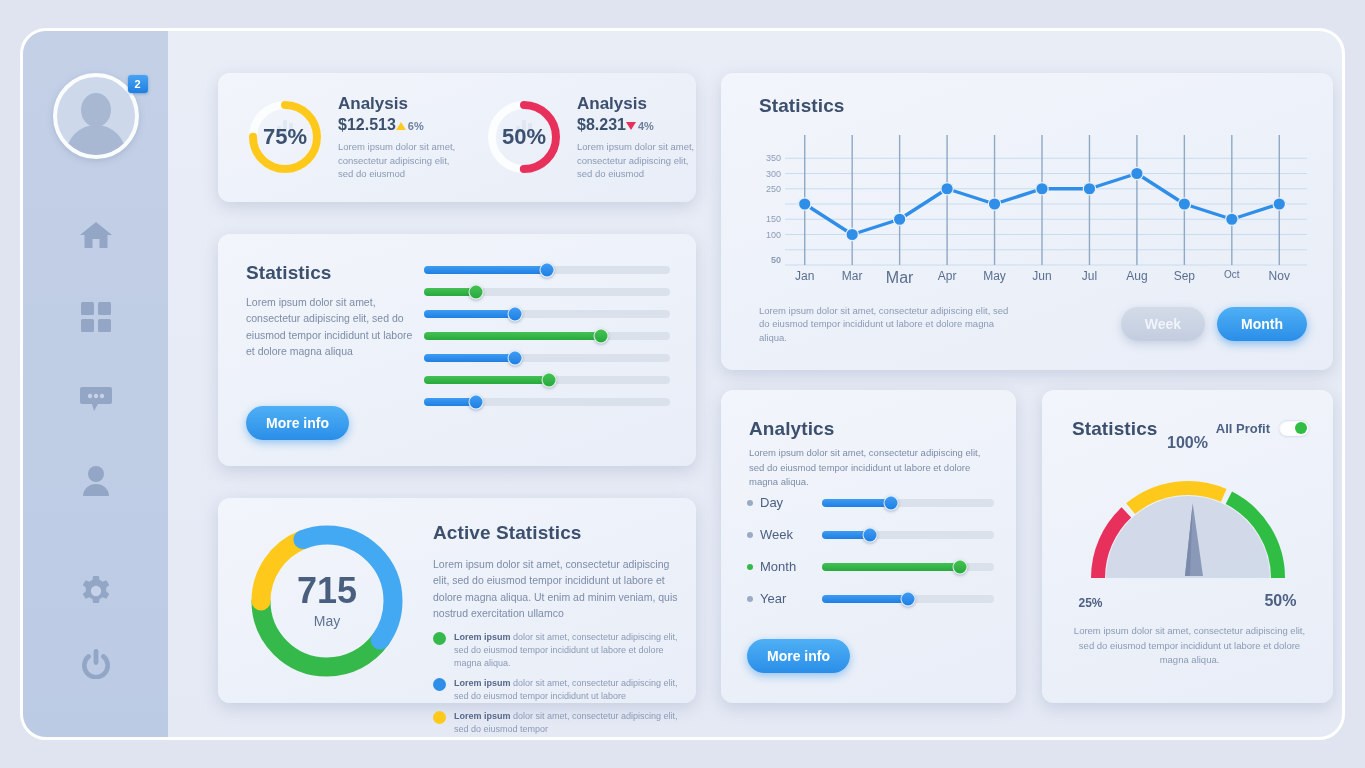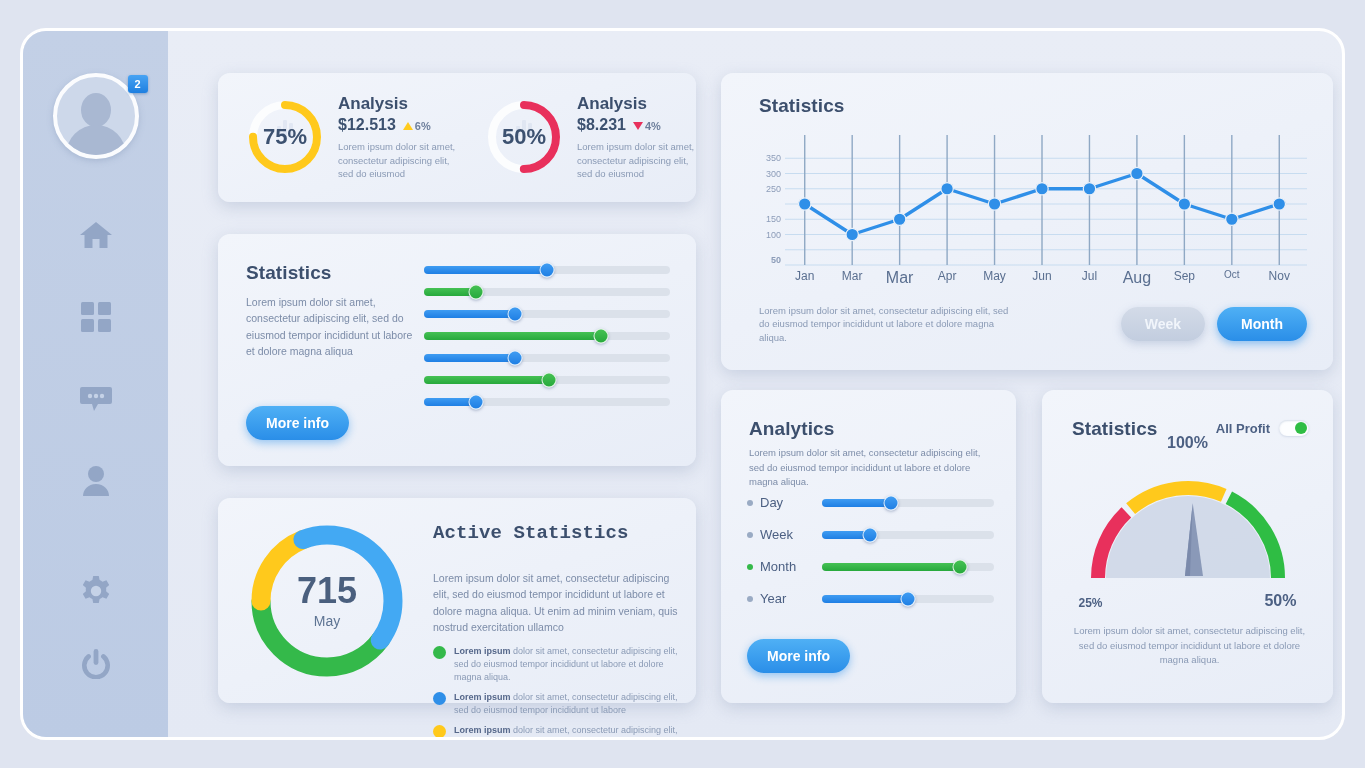--- a/index.html
+++ b/index.html
@@ -80,21 +80,21 @@
     position:absolute; inset:0; display:flex; align-items:center; justify-content:center;
     font-size: 22px; font-weight: bold; color: #3c5170;
   }
   .donut .bars {
     position:absolute; left:50%; top:22px; transform:translateX(-50%);
     display:flex; align-items:flex-end; gap:2px; opacity:.5;
   }
   .donut .bars i { display:block; width:4px; background:#d4dded; border-radius:1px; }
   .analysis-txt { margin-left: 14px; }
   .analysis-txt .t { font-size: 17px; font-weight: bold; color: #3c4f6d; }
-  .analysis-txt .row { display:flex; align-items:baseline; gap:7px; margin-top:2px; }
+  .analysis-txt .row { display:flex; align-items:baseline; margin-top:2px; }
   .analysis-txt .amount { font-size: 16px; font-weight: bold; color: #3c5170; }
   .delta { font-size: 11px; font-weight: bold; display:flex; align-items:center; gap:2px; }
   .tri-up { width:0;height:0;border-left:5px solid transparent;border-right:5px solid transparent;border-bottom:8px solid #ffcb1f; }
   .tri-dn { width:0;height:0;border-left:5px solid transparent;border-right:5px solid transparent;border-top:8px solid #e8305c; }
   .delta.up { color:#6d7f9c; } .delta.dn { color:#6d7f9c; }
   .analysis-txt .lorem { margin-top: 6px; max-width: 150px; }
 
   
   #card-stats-sliders { left: 50px; top: 203px; width: 478px; height: 232px; }
   .cs-left { position:absolute; left:28px; top:28px; width:175px; }
@@ -121,21 +121,21 @@
   
   #card-active { left: 50px; top: 467px; width: 478px; height: 205px; }
   .ring-wrap { position:absolute; left:22px; top:16px; width:174px; height:174px; }
   .ring-wrap svg { transform: rotate(-90deg); display:block; }
   .ring-center { position:absolute; inset:0; display:flex; flex-direction:column; align-items:center; justify-content:center; }
   .ring-center .num { font-size:36px; font-weight:bold; color:#4a5f7e; line-height:1; }
   .ring-center .lbl { font-size:14px; color:#5d7characters; }
   .ring-center .lbl { font-size:14px; color:#5d7falls; }
   .ring-center .lbl { font-size:14px; color:#5e7493; margin-top:4px; }
   .active-right { position:absolute; left:215px; top:24px; right:18px; }
-  .active-right h2 { margin-bottom:26px;font-family:Liberation Mono, monospace; }
+  .active-right h2 { margin-bottom:12px; }
   .legend { margin-top:10px; display:flex; flex-direction:column; gap:7px; }
   .legend-row { display:flex; gap:8px; align-items:flex-start; }
   .legend-dot { width:13px; height:13px; border-radius:50%; flex:none; margin-top:1px; }
   .legend-row .txt { font-size:9px; color:#8a9ab5; line-height:1.45; }
   .legend-row .txt b { color:#55678a; }
 
   
   #card-chart { left: 553px; top: 42px; width: 612px; height: 297px; }
   #card-chart h2 { position:absolute; left:38px; top:22px; }
   .chart-area { position:absolute; left:26px; top:62px; width:560px; height:160px; }
@@ -426,21 +426,21 @@
               <circle cx="494.27272727272725" cy="69" r="6.2" fill="#2f8fe8" stroke="#eaf0f8" stroke-width="1.2"></circle>
             </svg>
           <div id="x-labels" style="position:absolute;left:0;right:0;top:134px;">
               <div style="position: absolute; font-size: 12px; color: rgb(90, 111, 144); transform: translateX(-50%); left: 3.77917%;">Jan</div>
               <div style="position: absolute; font-size: 12px; color: rgb(90, 111, 144); transform: translateX(-50%); left: 12.8701%;">Mar</div>
               <div style="position: absolute; font-size: 16px; color: rgb(90, 111, 144); transform: translateX(-50%); left: 21.961%;">Mar</div>
               <div style="position: absolute; font-size: 12px; color: rgb(90, 111, 144); transform: translateX(-50%); left: 31.0519%;">Apr</div>
               <div style="position: absolute; font-size: 12px; color: rgb(90, 111, 144); transform: translateX(-50%); left: 40.1428%;">May</div>
               <div style="position: absolute; font-size: 12px; color: rgb(90, 111, 144); transform: translateX(-50%); left: 49.2337%;">Jun</div>
               <div style="position: absolute; font-size: 12px; color: rgb(90, 111, 144); transform: translateX(-50%); left: 58.3246%;">Jul</div>
-              <div style="position: absolute; font-size: 16px; color: rgb(90, 111, 144); transform: translateX(-50%); left: 67.4155%;">Aug</div>
+              <div style="position: absolute; font-size: 12px; color: rgb(90, 111, 144); transform: translateX(-50%); left: 67.4155%;">Aug</div>
               <div style="position: absolute; font-size: 12px; color: rgb(90, 111, 144); transform: translateX(-50%); left: 76.5064%;">Sep</div>
               <div style="position: absolute; font-size: 10px; color: rgb(90, 111, 144); transform: translateX(-50%); left: 85.5974%;">Oct</div>
               <div style="position: absolute; font-size: 12px; color: rgb(90, 111, 144); transform: translateX(-50%); left: 94.6883%;">Nov</div>
             </div>
         </div>
       </div>
       <div class="chart-foot">
         <div class="lorem">Lorem ipsum dolor sit amet, consectetur adipiscing elit, sed do eiusmod tempor incididunt ut labore et dolore magna aliqua.</div>
         <div class="pill-group">
           <div class="pill inactive">Week</div>

